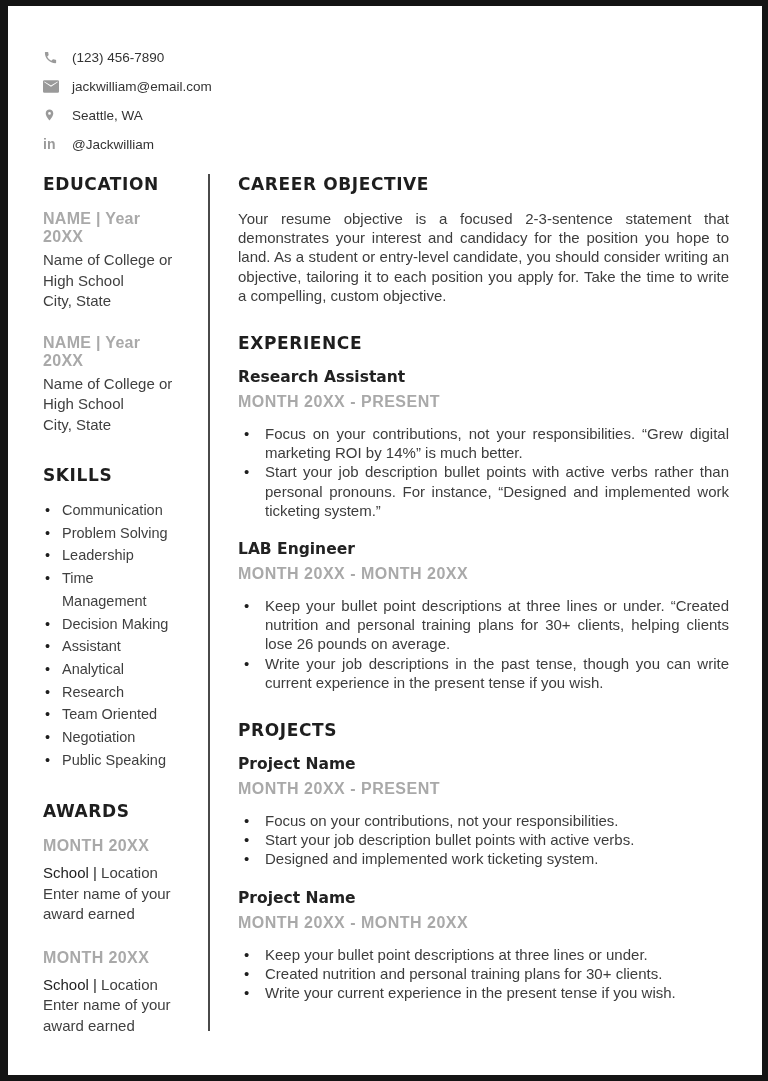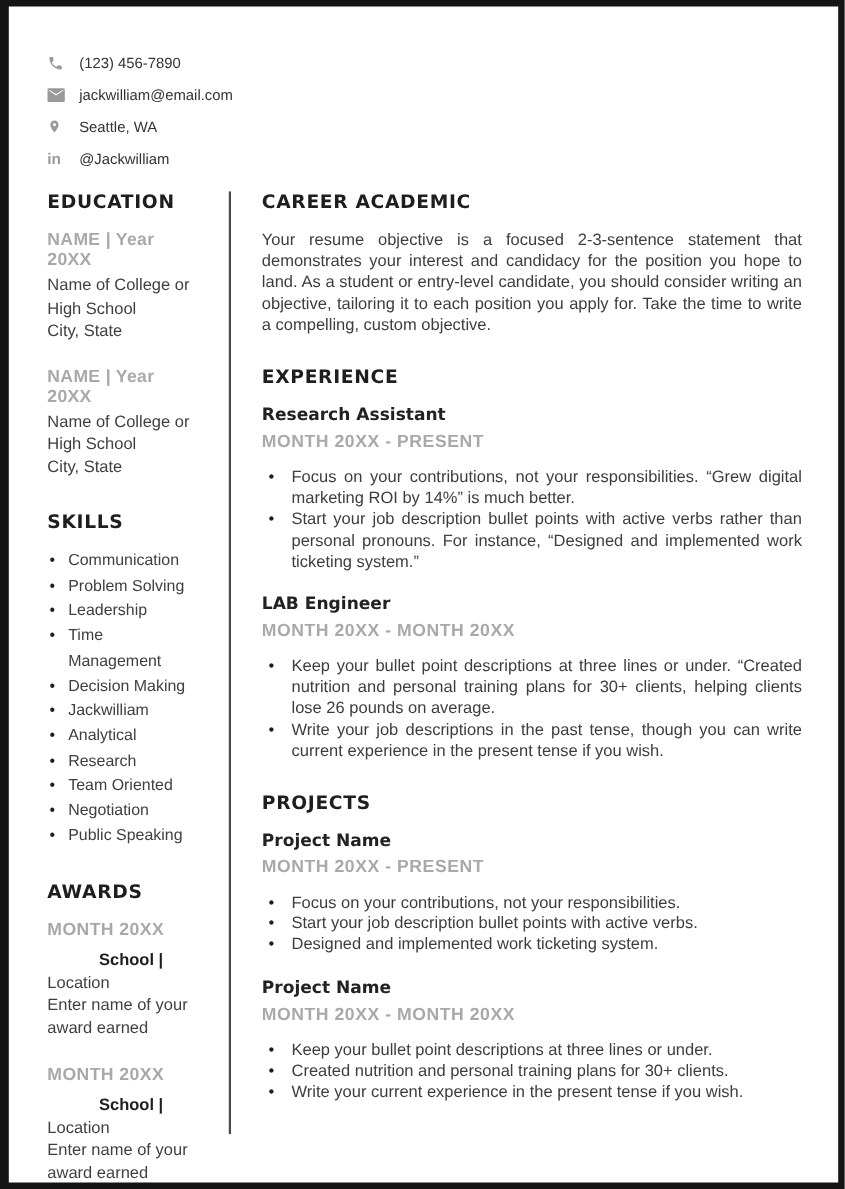--- a/index.html
+++ b/index.html
@@ -110,21 +110,21 @@
   }
   .award-entry { margin-bottom: 24px; }
   .award-date {
     font-size: 16px;
     font-weight: 700;
     color: #a9a9a9;
     letter-spacing: 0.4px;
     margin-bottom: 8px;
   }
   .award-school-line { font-size: 15px; line-height: 20.5px; }
-  .award-school { font-weight: 700; color: #1e1e1e; margin-left: 47px; }
+  .award-school { font-weight: 400; color: #1e1e1e; }
   .award-location { color: #3f3f3f; }
   .award-desc { font-size: 15px; line-height: 20.5px; color: #3f3f3f; }
 
   
   .main-section { margin-bottom: 28px; }
   .main .section-heading { margin-bottom: 15px; }
   .objective-text {
     font-size: 15px;
     line-height: 19.2px;
     text-align: justify;
@@ -221,21 +221,21 @@
       </div>
 
       <div class="sidebar-section">
         <div class="section-heading">SKILLS</div>
         <ul class="skills-list">
           <li>Communication</li>
           <li>Problem Solving</li>
           <li>Leadership</li>
           <li>Time Management</li>
           <li>Decision Making</li>
-          <li>Jackwilliam</li>
+          <li>Assistant</li>
           <li>Analytical</li>
           <li>Research</li>
           <li>Team Oriented</li>
           <li>Negotiation</li>
           <li>Public Speaking</li>
         </ul>
       </div>
 
       <div class="sidebar-section">
         <div class="section-heading">AWARDS</div>
@@ -257,21 +257,21 @@
         </div>
       </div>
 
     </div>
 
     <div class="col-divider"></div>
 
     <div class="main">
 
       <div class="main-section">
-        <div class="section-heading">CAREER ACADEMIC</div>
+        <div class="section-heading">CAREER OBJECTIVE</div>
         <p class="objective-text">Your resume objective is a focused 2-3-sentence statement that demonstrates your interest and candidacy for the position you hope to land. As a student or entry-level candidate, you should consider writing an objective, tailoring it to each position you apply for. Take the time to write a compelling, custom objective.</p>
       </div>
 
       <div class="main-section">
         <div class="section-heading">EXPERIENCE</div>
         <div class="job-entry">
           <div class="job-title">Research Assistant</div>
           <div class="job-dates">MONTH 20XX - PRESENT</div>
           <ul class="bullet-list">
             <li>Focus on your contributions, not your responsibilities. “Grew digital marketing ROI by 14%” is much better.</li>

